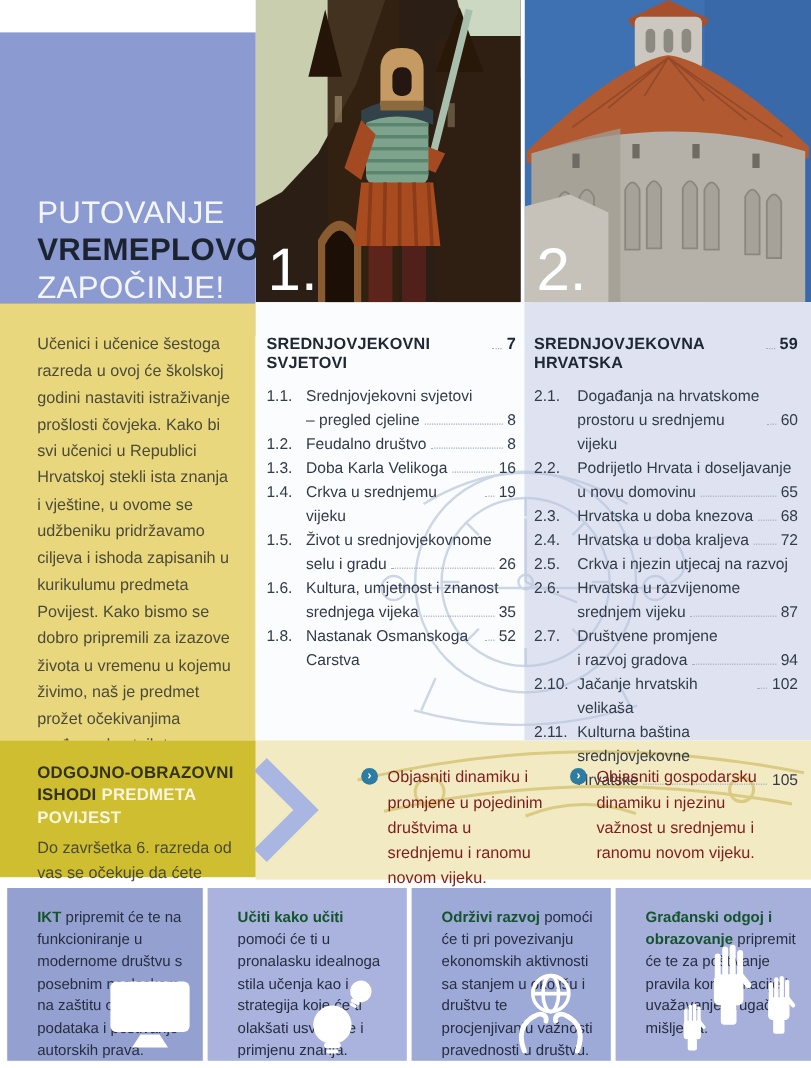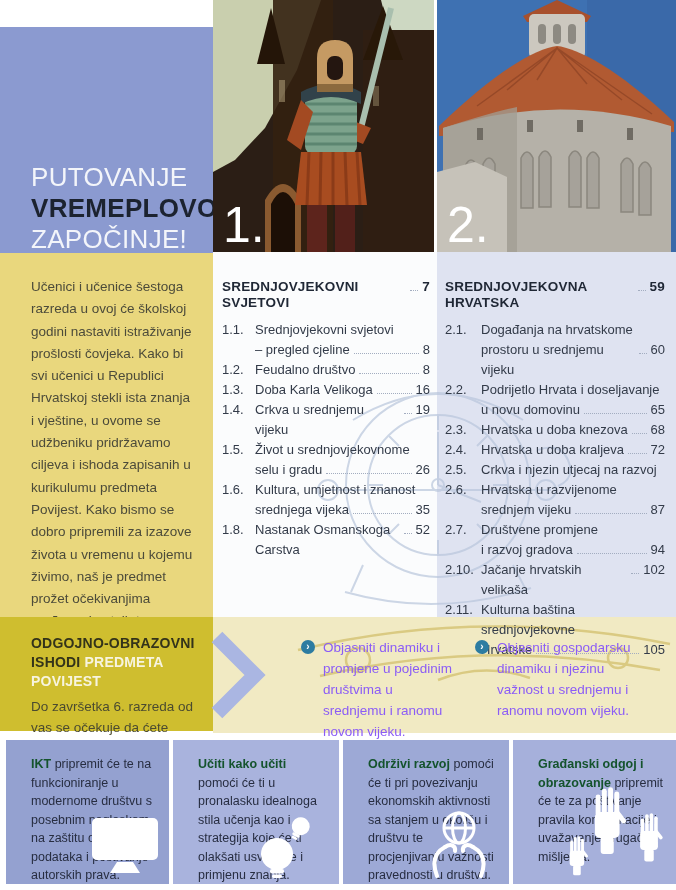--- a/index.html
+++ b/index.html
@@ -48,21 +48,21 @@
   
   .wm-blue{left:283px;top:360px;width:304px;height:257px;opacity:.7;}
   .wm-yellow{left:288px;top:618px;width:392px;height:78px;opacity:.85;}
 
   
   .chevron{left:209px;top:631px;width:62px;height:88px;}
   .goal{position:absolute;display:flex;gap:8px;}
   .goal-icon{flex:none;width:14px;height:14px;border-radius:50%;background:#2d7ca1;color:#fff;
              display:flex;align-items:center;justify-content:center;font-size:10px;font-weight:700;
              margin-top:3px;line-height:1;}
-  .goal p{margin:0;font-size:13.5px;line-height:21px;color:#8b5cf6;}
+  .goal p{margin:0;font-size:13.5px;line-height:21px;color:#7f1d1d;}
   .goal1{left:301px;top:637px;width:158px;}
   .goal2{left:475px;top:637px;width:172px;}
 
   
   .comp{position:absolute;top:740px;height:144px;}
   .comp p{margin:0;padding:15px 12px 0 25px;font-size:12.5px;line-height:18.5px;color:#272d41;}
   .comp .lead{font-weight:700;color:#14532d;}
   .c1{left:6px;width:163px;background:#94a1d0;}
   .c2{left:173px;width:166px;background:#a9b3dd;}
   .c3{left:343px;width:166px;background:#9da9d6;}

